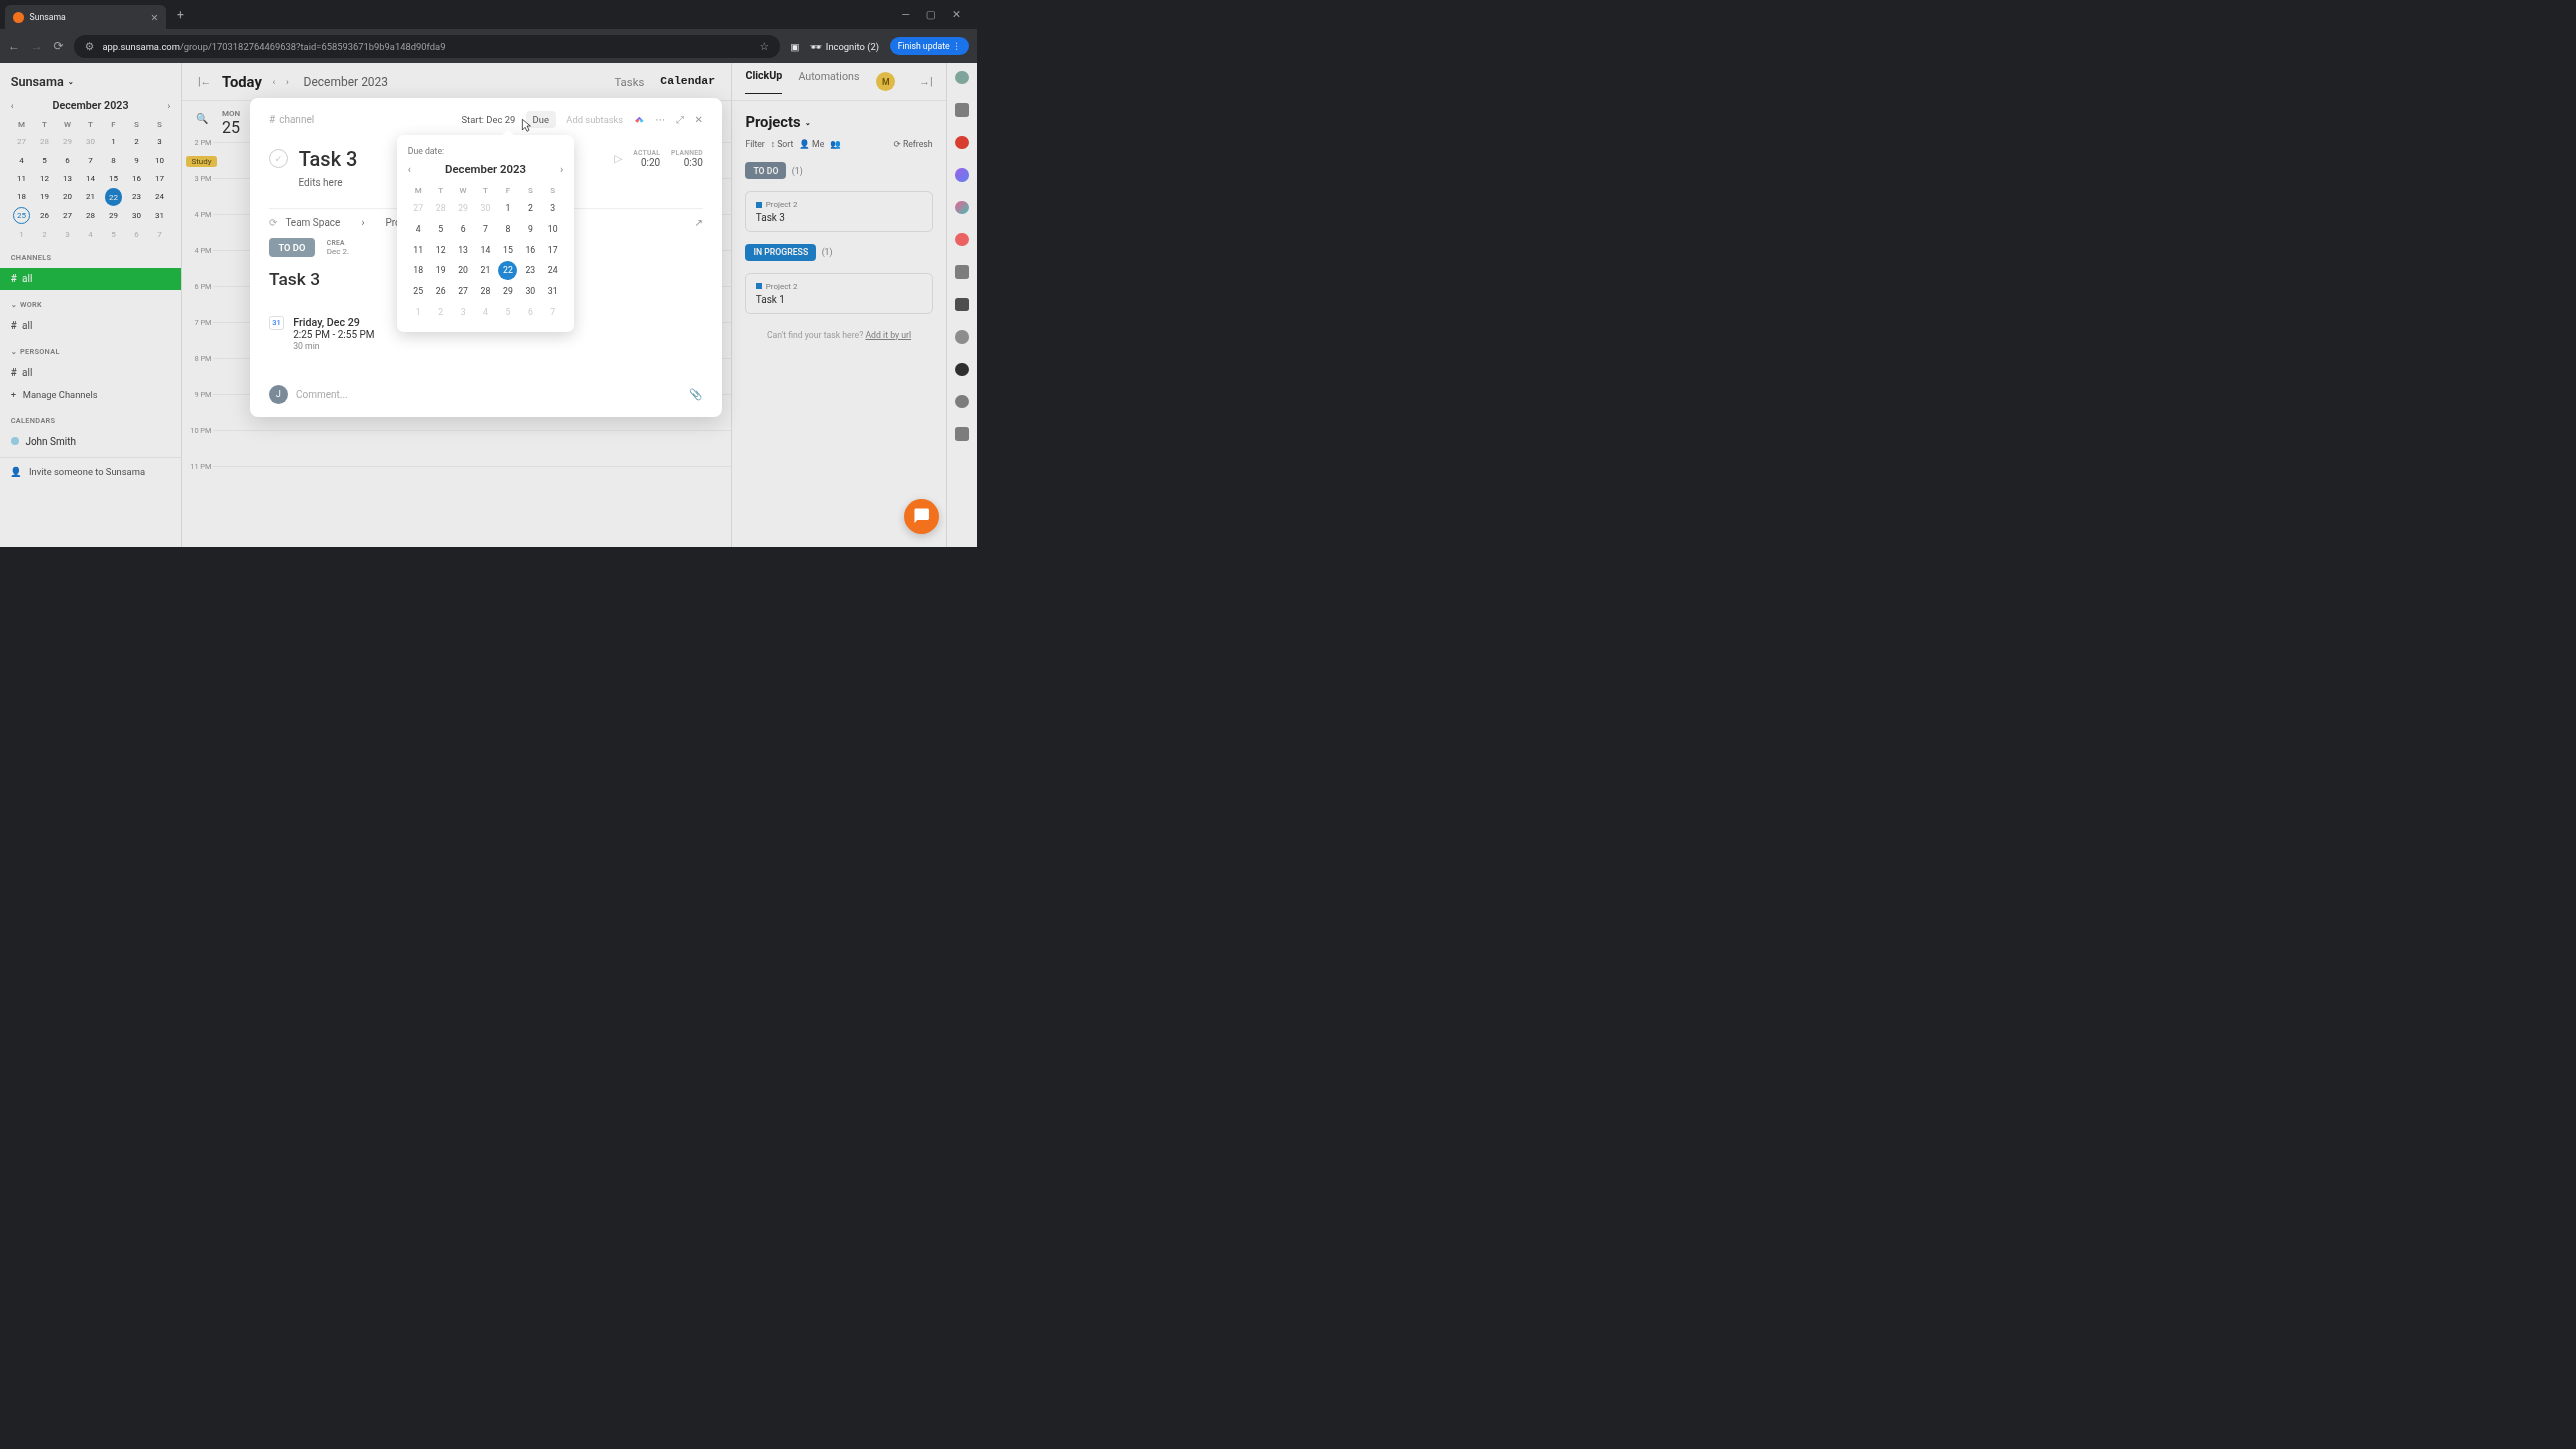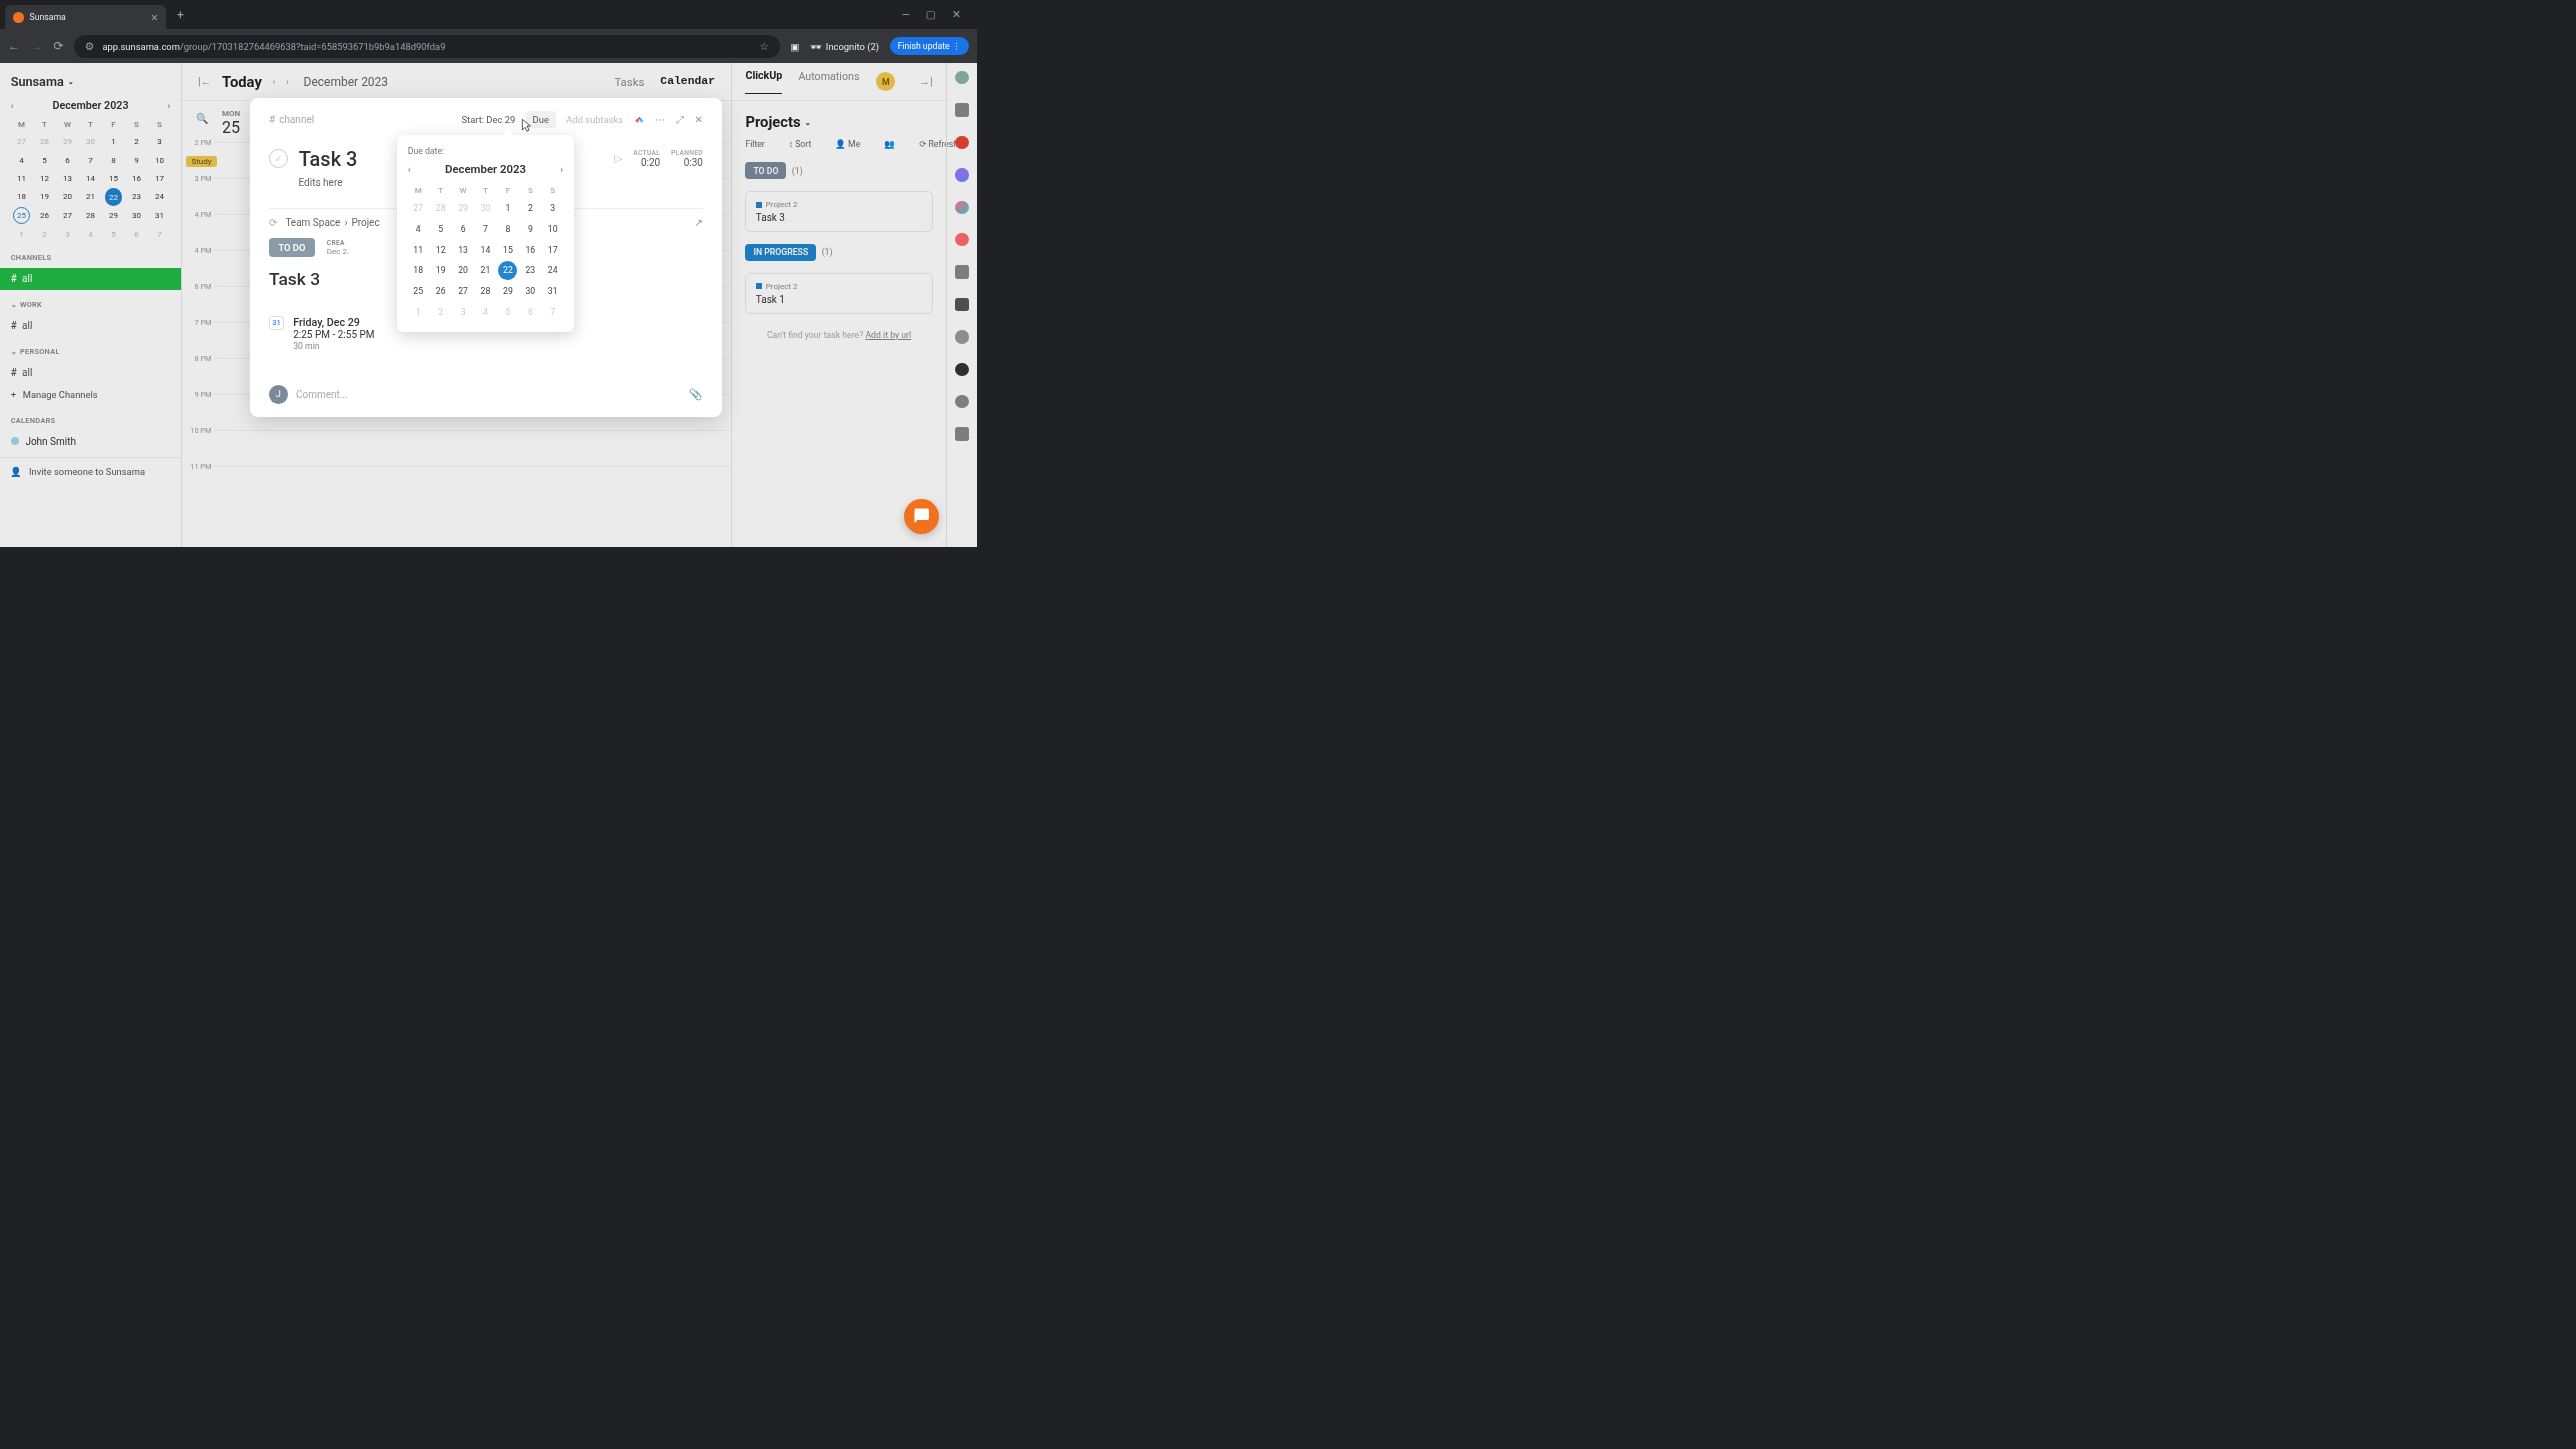--- a/index.html
+++ b/index.html
@@ -70,21 +70,21 @@
 .search-icon-btn { position: absolute; top: 47px; left: 197px; color: #aaa; font-size: 10px; }
 
 
 .right-sidebar { width: 215px; border-left: 0.7px solid #e5e5e5; display: flex; flex-direction: column; }
 .right-header { height: 38px; display: flex; align-items: center; padding: 0 13.4px; gap: 16px; border-bottom: 0.7px solid #eee; }
 .right-tab { font-size: 10.7px; color: #888; cursor: pointer; padding-bottom: 10.7px; }
 .right-tab.active { color: #222; font-weight: 700; border-bottom: 1.3px solid #222; }
 .right-avatar { margin-left: auto; width: 19px; height: 19px; border-radius: 50%; background: #f2c94c; color: #7a5c00; font-size: 8.7px; font-weight: 600; display: flex; align-items: center; justify-content: center; }
 .expand-right { color: #888; margin-left: 8px; cursor: pointer; }
 .projects-header { padding: 12px 13.4px 8px; font-size: 14.8px; font-weight: 700; color: #222; display: flex; align-items: center; gap: 4px; }
-.filter-bar { padding: 0 13.4px 8px; display: flex; gap: 24px; font-size: 8.7px; color: #666; align-items: center; }
+.filter-bar { padding: 0 13.4px 8px; display: flex; gap: 6px; font-size: 8.7px; color: #666; align-items: center; }
 .filter-item { cursor: pointer; display: flex; align-items: center; gap: 2px; }
 .status-pill { display: inline-block; padding: 3.4px 8px; border-radius: 4px; font-size: 8.7px; font-weight: 600; color: #fff; }
 .status-pill.todo { background: #7a8a99; }
 .status-pill.progress { background: #2185d0; }
 .status-group { padding: 5.4px 13.4px; }
 .status-header { display: flex; align-items: center; gap: 5.4px; font-size: 8.7px; color: #888; }
 .task-card { margin: 6.7px 13.4px; padding: 8px 9.4px; border: 0.7px solid #e5e5e5; border-radius: 5.4px; cursor: pointer; }
 .task-project { font-size: 8px; color: #888; display: flex; align-items: center; gap: 4px; }
 .proj-sq { width: 6px; height: 6px; background: #2185d0; display: inline-block; }
 .task-name { font-size: 10px; color: #333; margin-top: 2.7px; }
@@ -116,21 +116,21 @@
 .check-circle { width: 19px; height: 19px; border: 1.3px solid #ccc; border-radius: 50%; display: flex; align-items: center; justify-content: center; color: #ccc; font-size: 9.4px; }
 .modal-title { font-size: 20px; font-weight: 500; color: #333; flex: 1; }
 .play-btn { color: #bbb; font-size: 10.7px; }
 .time-col { text-align: right; }
 .time-label { font-size: 6.7px; color: #aaa; font-weight: 600; letter-spacing: 0.3px; }
 .time-val { font-size: 10px; color: #555; }
 .modal-desc { margin: 6.7px 0 20px 29.5px; font-size: 10px; color: #666; }
 .divider { height: 0.7px; background: #eee; margin: 8px 0; }
 .breadcrumb-row { display: flex; align-items: center; gap: 8px; font-size: 10px; color: #666; }
 .refresh-icon { color: #aaa; }
-.breadcrumb { display: flex; gap: 4px; }
+.breadcrumb { display: flex; gap: 21px; }
 .open-ext { margin-left: auto; color: #888; }
 .status-row { display: flex; align-items: center; gap: 12px; margin-top: 9.4px; }
 .status-todo-pill { background: #8a9ba8; color: #fff; padding: 4px 9.4px; border-radius: 4px; font-size: 9.4px; font-weight: 600; }
 .created-col { font-size: 8px; color: #888; }
 .created-col .lbl { font-size: 6.7px; font-weight: 600; letter-spacing: 0.3px; }
 .clickup-title { font-size: 17.4px; font-weight: 500; color: #333; margin-top: 12px; }
 .event-row { display: flex; align-items: flex-start; gap: 9.4px; margin-top: 27px; }
 .gcal-icon { width: 14.8px; height: 14.8px; background: #fff; border: 0.7px solid #ddd; border-radius: 2.7px; display: flex; align-items: center; justify-content: center; font-size: 7.4px; color: #4285f4; font-weight: 600; }
 .event-details .date { font-size: 10.7px; color: #333; font-weight: 500; }
 .event-details .time { font-size: 10px; color: #333; }

